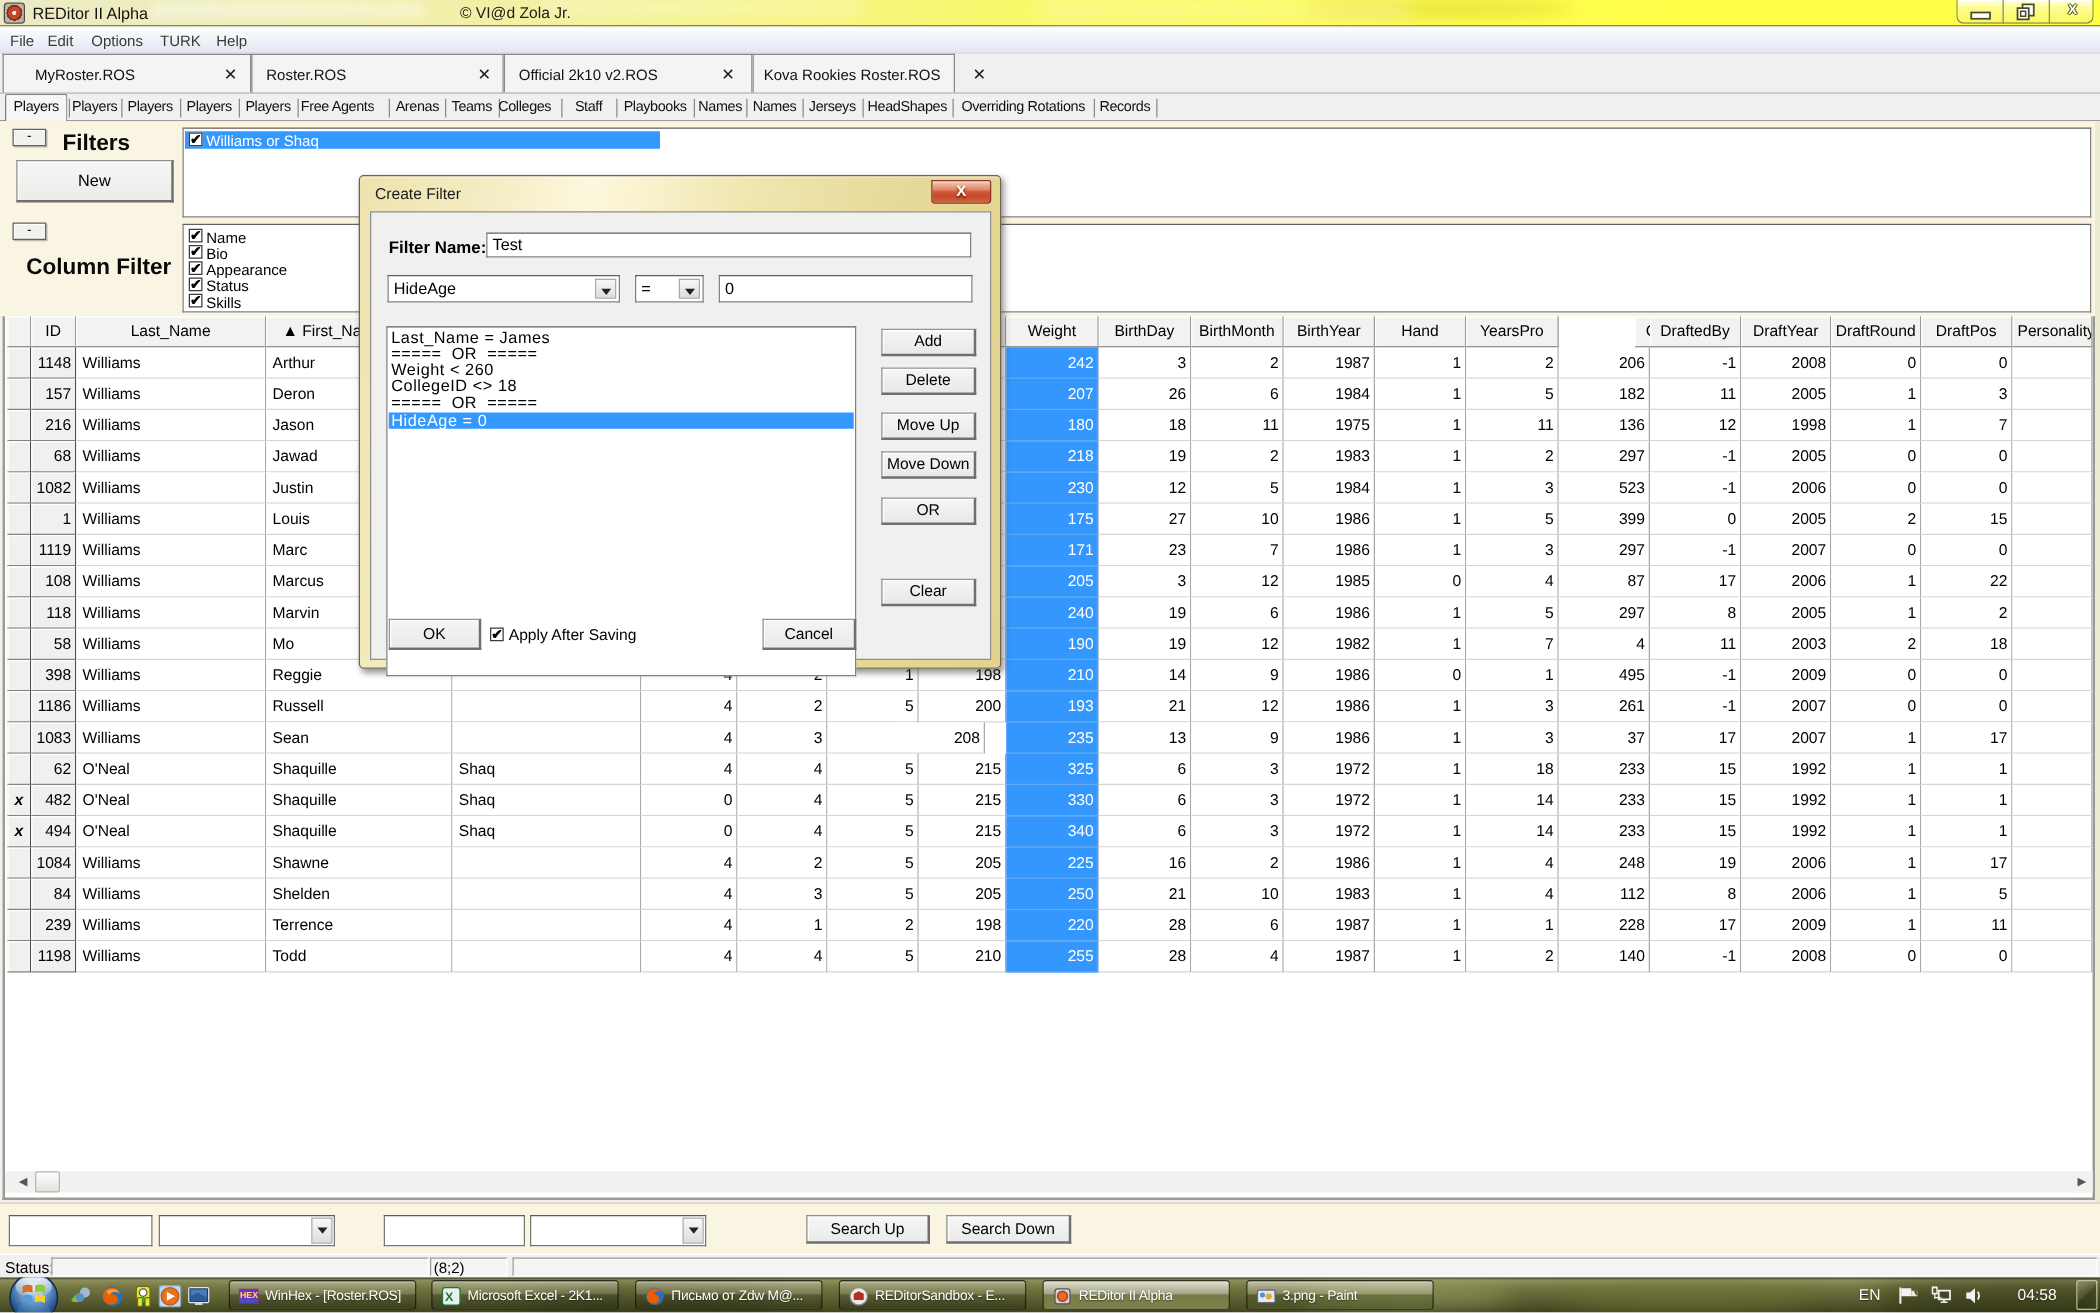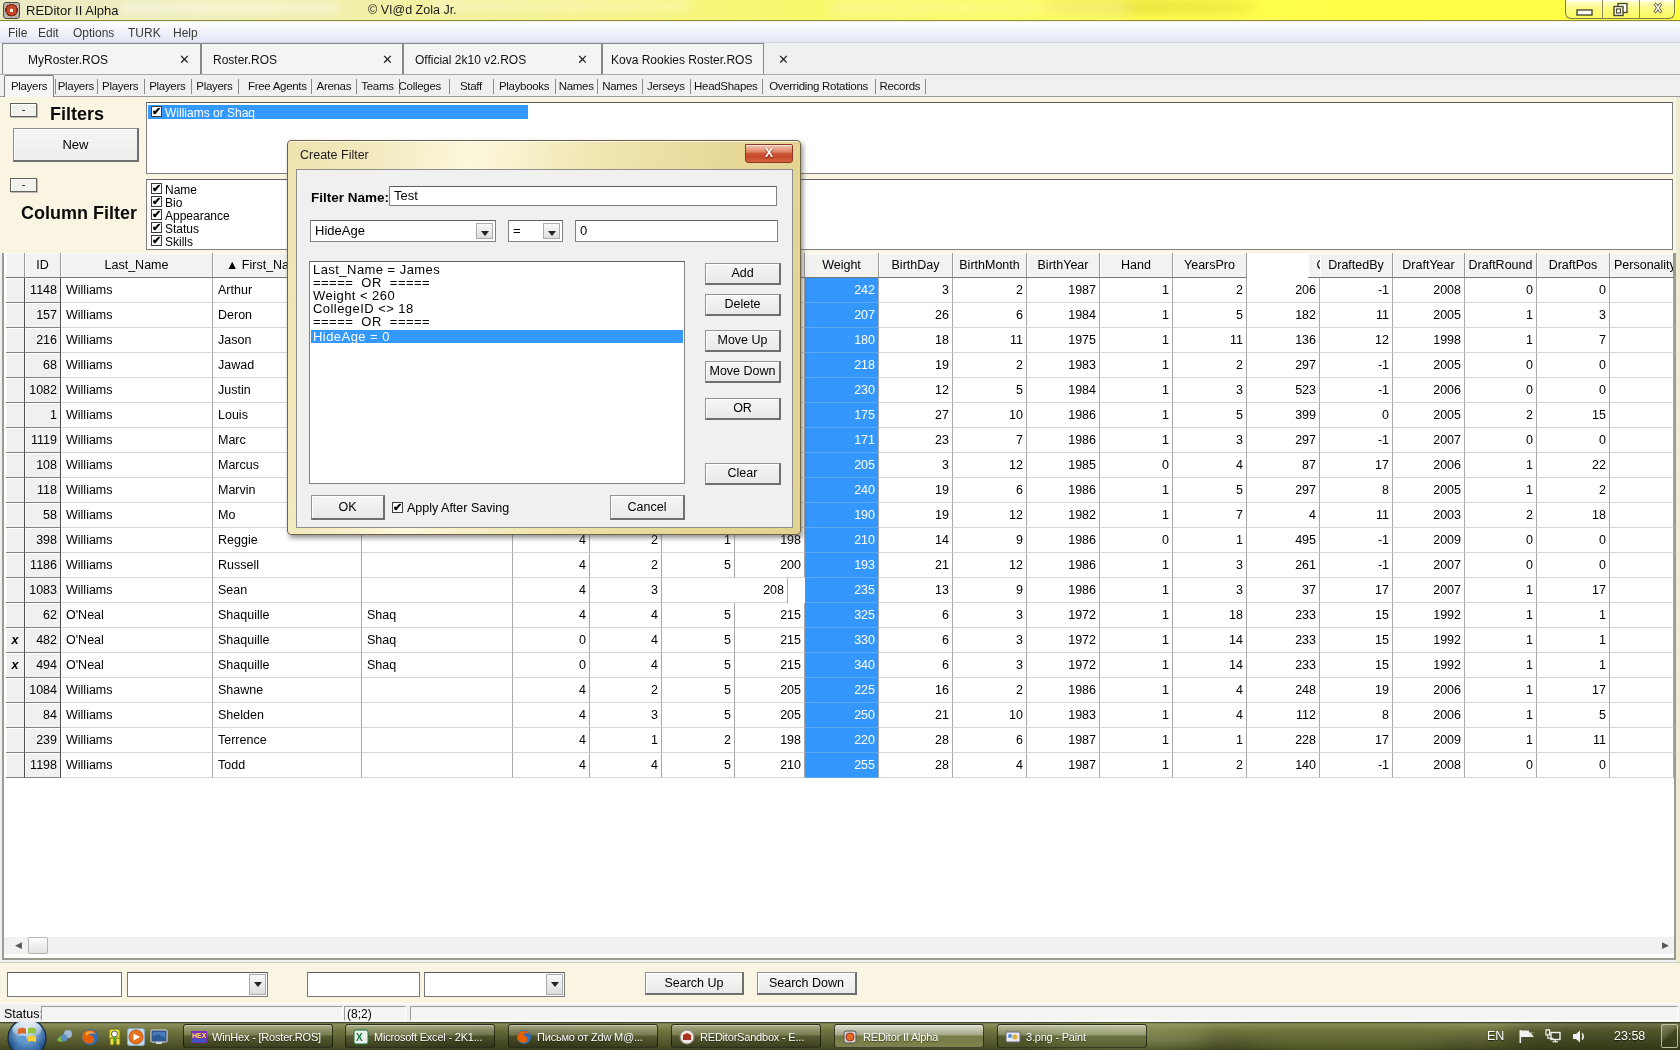--- a/index.html
+++ b/index.html
@@ -155,21 +155,21 @@
 <div class="stlbl" style="left:4px;width:50px;text-align:center">Players</div>
 <div class="stsep" style="left:55.0px"></div>
 <div class="stlbl" style="left:55.0px;width:41.6px;text-align:center">Players</div>
 <div class="stsep" style="left:96.6px"></div>
 <div class="stlbl" style="left:96.6px;width:47.1px;text-align:center">Players</div>
 <div class="stsep" style="left:143.7px"></div>
 <div class="stlbl" style="left:143.7px;width:47.2px;text-align:center">Players</div>
 <div class="stsep" style="left:190.9px"></div>
 <div class="stlbl" style="left:190.9px;width:47.1px;text-align:center">Players</div>
 <div class="stsep" style="left:238.0px"></div>
-<div class="stlbl" style="left:248px;width:73.4px;text-align:left">Free Agents</div>
+<div class="stlbl" style="left:226px;width:73.4px;text-align:right">Free Agents</div>
 <div class="stsep" style="left:311.4px"></div>
 <div class="stlbl" style="left:311.4px;width:44.9px;text-align:center">Arenas</div>
 <div class="stsep" style="left:356.3px"></div>
 <div class="stlbl" style="left:356.3px;width:42.3px;text-align:center">Teams</div>
 <div class="stsep" style="left:398.6px"></div>
 <div class="stlbl" style="left:398.6px;width:50.0px;text-align:left">Colleges</div>
 <div class="stsep" style="left:448.6px"></div>
 <div class="stlbl" style="left:448.6px;width:44.6px;text-align:center">Staff</div>
 <div class="stsep" style="left:493.2px"></div>
 <div class="stlbl" style="left:493.2px;width:61.8px;text-align:center">Playbooks</div>
@@ -839,32 +839,32 @@
         <rect x="9.4" y="5.9" width="6.2" height="4.2" fill="#42462a"></rect>
         <rect x="11.5" y="11.5" width="1.4" height="2" fill="#f2f2f2"></rect>
         <rect x="9.5" y="13.2" width="5.5" height="1.2" fill="#f2f2f2"></rect>
       </g>
 <g transform="translate(55,0)" fill="#f2f2f2">
         <path d="M1 6 L4 6 L8 2.5 L8 14.5 L4 11 L1 11 Z"></path>
         <path d="M10.2 5.4 A5.5 5.5 0 0 1 10.2 11.6" stroke="#f2f2f2" fill="none" stroke-width="1.4"></path>
       </g>
 </svg>
 <div class="abs" style="left:1661px;top:2px;width:17px;height:24px;border:1px solid rgba(230,235,200,.7);border-radius:2px;background:linear-gradient(135deg,rgba(255,255,255,.25),rgba(255,255,255,.05) 45%,rgba(0,0,0,.15) 50%,rgba(60,65,30,.3))"></div>
-<div class="tray" style="left:1614px;top:7px">23:58</div>
+<div class="tray" style="left:1614px;top:7px">04:58</div>
 </div>
 <div id="dialog" class="abs">
 <div id="dlgtitle">Create Filter</div>
 <div id="dlgclose">X</div>
 <div id="dlgclient">
 <div class="dlbl" style="left:14px;top:20px">Filter Name:</div>
 <div class="dinp" style="left:92px;top:16px;width:388px;height:20px;line-height:18px">Test</div>
 <div class="dinp" style="left:13px;top:50px;width:186px;height:22px;line-height:20px">HideAge<div class="carrow" style="top:2px;right:2px;bottom:2px;width:17px"></div></div>
 <div class="dinp" style="left:211px;top:50px;width:55px;height:22px;line-height:20px">=<div class="carrow" style="top:2px;right:2px;bottom:2px;width:17px"></div></div>
 <div class="dinp" style="left:278px;top:50px;width:203px;height:22px;line-height:20px">0</div>
-<div class="dinp" style="left:12px;top:91px;width:376px;height:223px;padding:0">
+<div class="dinp" style="left:12px;top:91px;width:376px;height:280px;padding:0">
         <div style="position:absolute;left:3px;top:1px;font-size:13px;letter-spacing:0.45px;line-height:13px;white-space:pre">Last_Name = James
 =====  OR  =====
 Weight &lt; 260
 CollegeID &lt;&gt; 18
 =====  OR  =====</div>
         <div style="position:absolute;left:1px;top:68px;right:1px;height:13px;background:#3399ff;color:#fff;font-size:13px;letter-spacing:0.45px;line-height:13px;padding-left:2px">HideAge = 0</div>
       </div>
 <div class="dbtn" style="left:408px;top:93px;width:76px;height:22px;line-height:19px">Add</div>
 <div class="dbtn" style="left:408px;top:124px;width:76px;height:22px;line-height:19px">Delete</div>
 <div class="dbtn" style="left:408px;top:160px;width:76px;height:22px;line-height:19px">Move Up</div>

